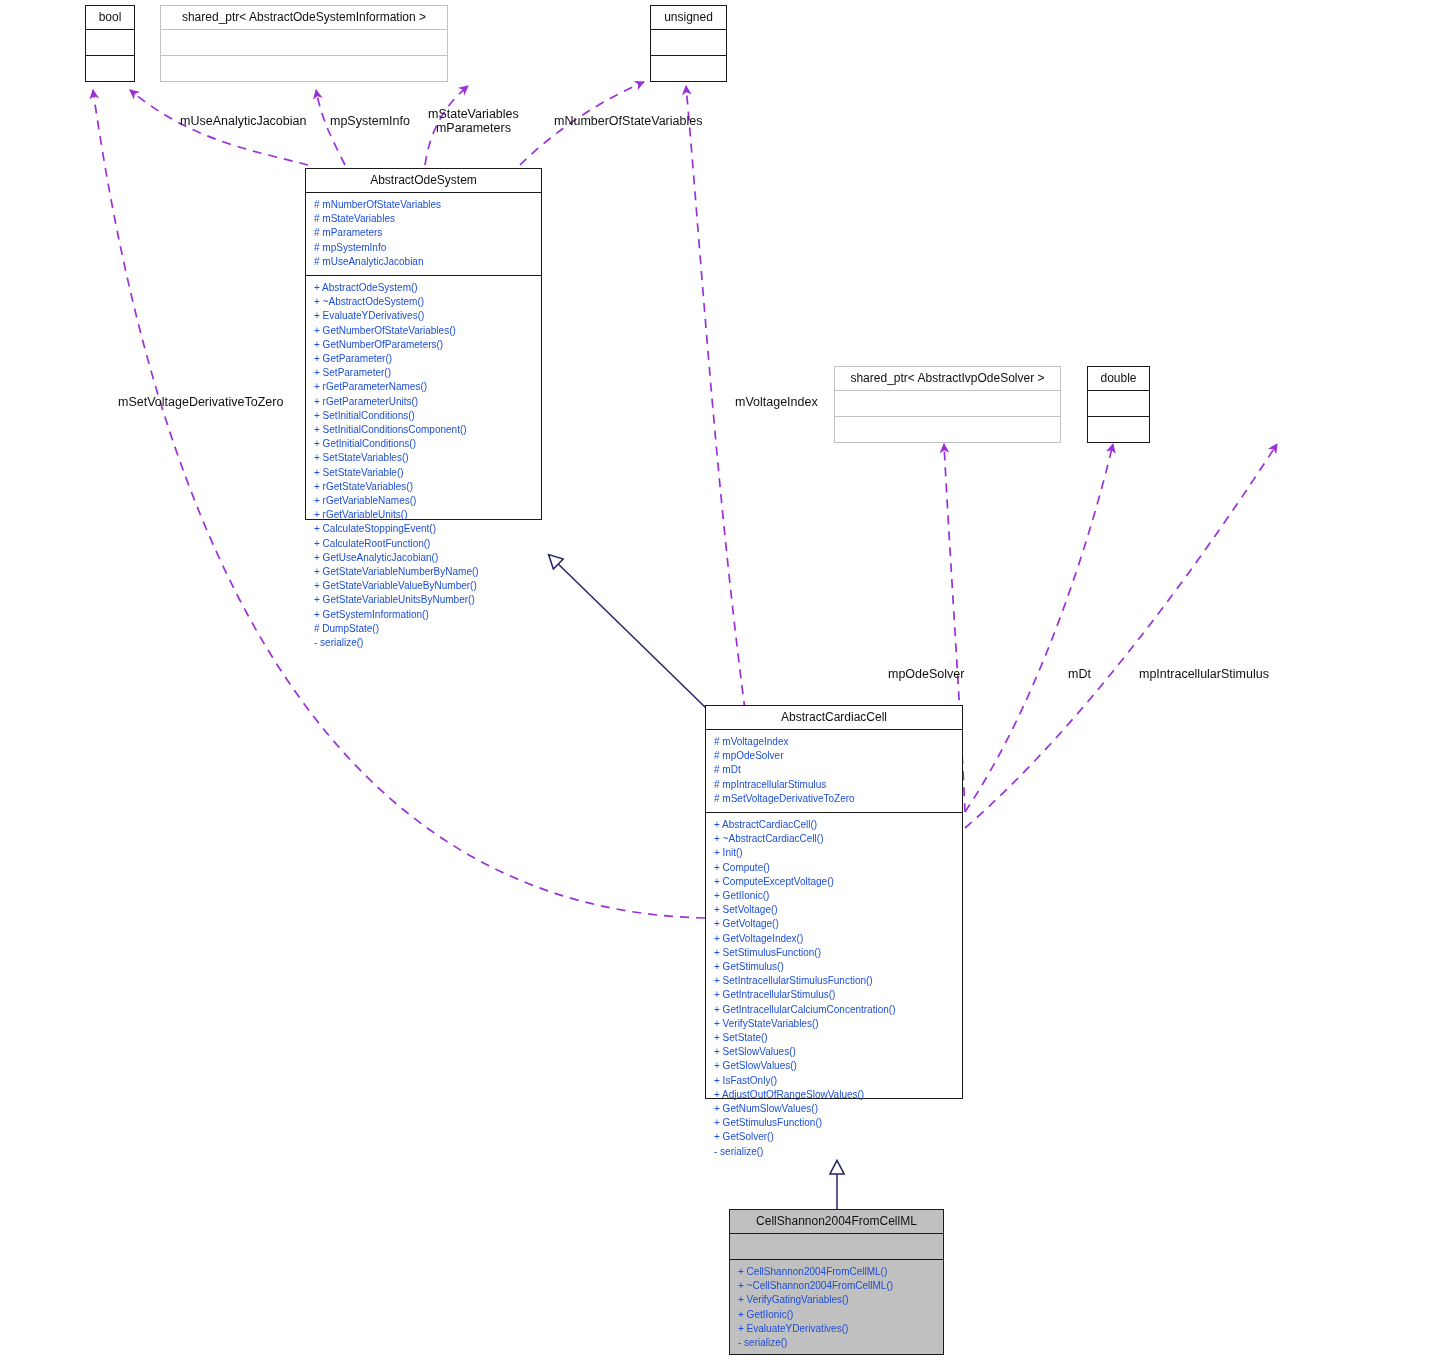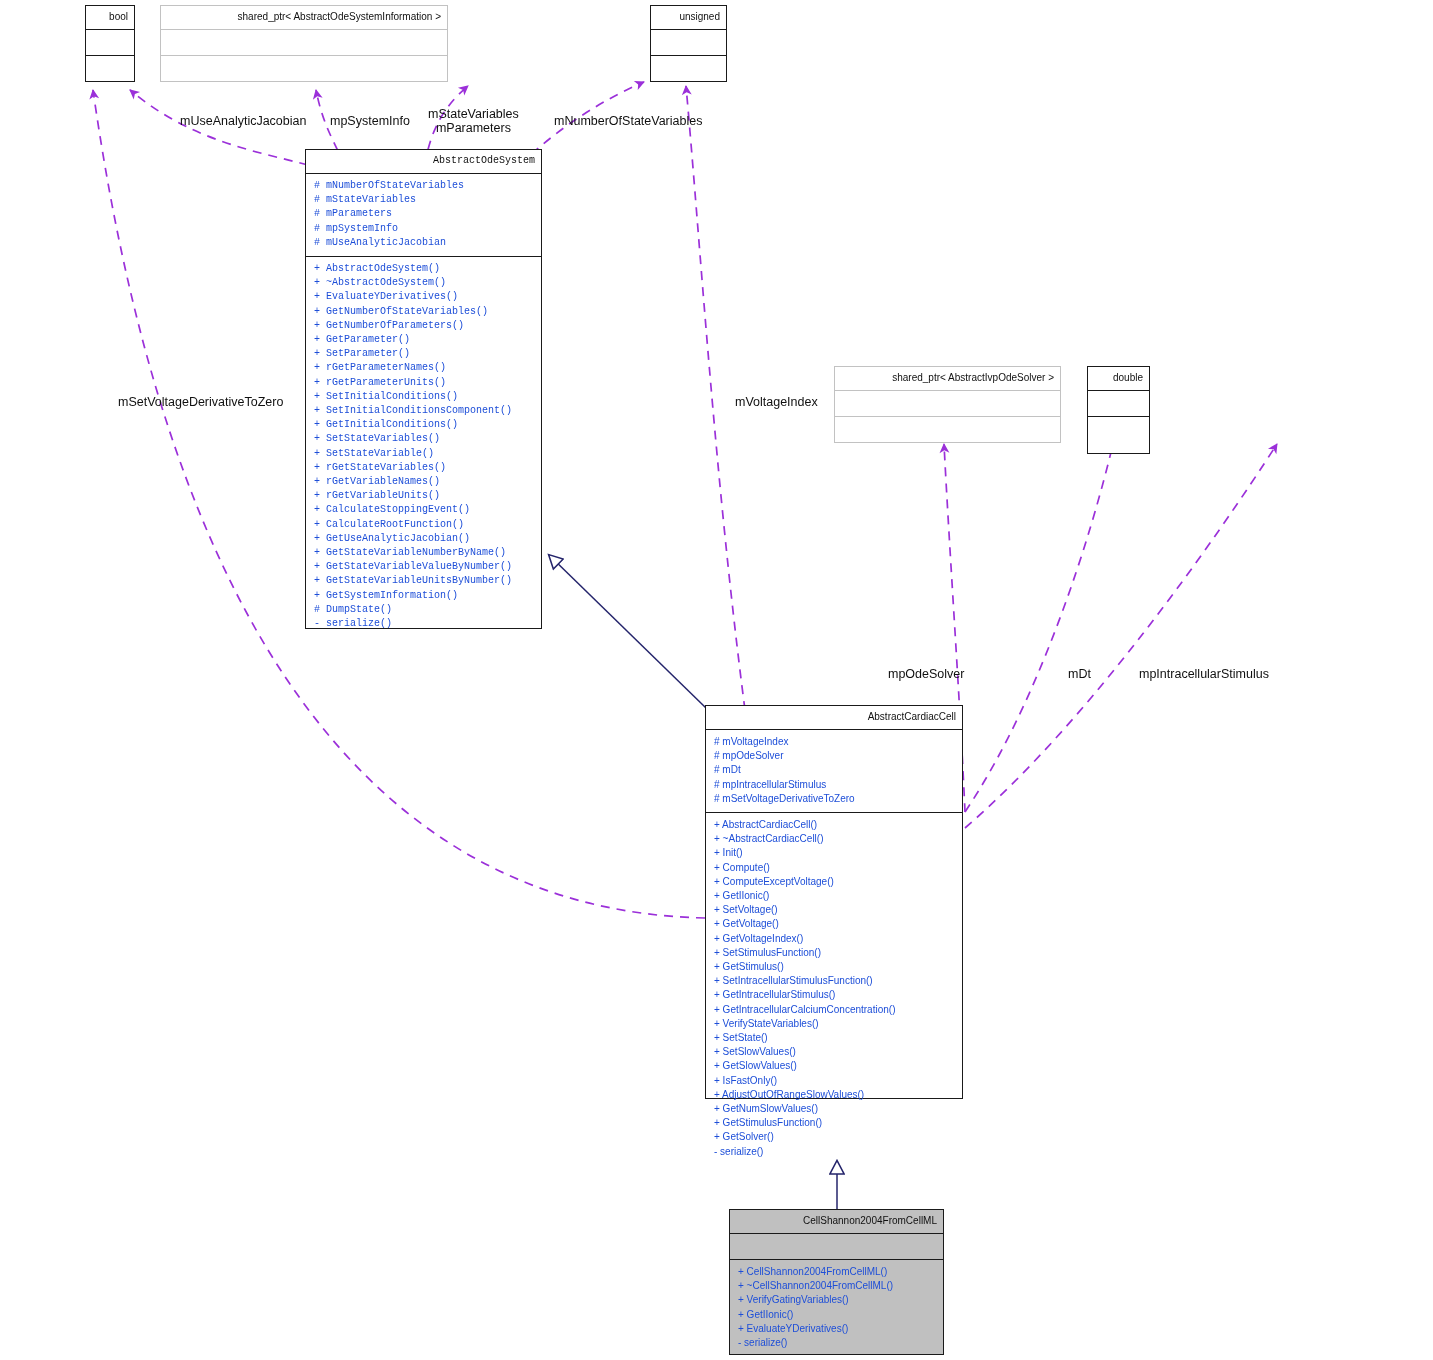--- a/index.html
+++ b/index.html
@@ -42,22 +42,22 @@
   .node.light > .row + .row {
     border-top: 1px solid #c2c2c2;
   }
   .node.filled {
     background: #c0c0c0;
   }
   .row {
     box-sizing: border-box;
   }
   .title-row {
-    text-align: right;
-    font-size: 10px;
+    text-align: center;
+    font-size: 12px;
     color: #101010;
     padding: 4px 6px 5px 6px;
     line-height: 14px;
     white-space: nowrap;
   }
   .empty-row {
     height: 26px;
   }
   .members {
     padding: 5px 6px 6px 8px;
@@ -141,28 +141,28 @@
     <div class="row empty-row"></div>
     <div class="row empty-row"></div>
   </div>
 
   <div class="node light" style="left:834px; top:366px; width:227px; height:77px;">
     <div class="row title-row">shared_ptr&lt; AbstractIvpOdeSolver &gt;</div>
     <div class="row empty-row"></div>
     <div class="row empty-row"></div>
   </div>
 
-  <div class="node strong" style="left:1087px; top:366px; width:63px; height:88px;">
+  <div class="node strong" style="left:1087px; top:366px; width:63px; height:77px;">
     <div class="row title-row">double</div>
     <div class="row empty-row"></div>
     <div class="row empty-row"></div>
   </div>
 
 
-  <div class="node strong" style="left:305px; top:149px; width:237px; height:480px;font-family:Liberation Mono, monospace;">
+  <div class="node strong" style="left:305px; top:168px; width:237px; height:352px;">
     <div class="row title-row">AbstractOdeSystem</div>
     <div class="row members">
         <div class="m"># mNumberOfStateVariables</div>
         <div class="m"># mStateVariables</div>
         <div class="m"># mParameters</div>
         <div class="m"># mpSystemInfo</div>
         <div class="m"># mUseAnalyticJacobian</div>
       </div>
     <div class="row members">
         <div class="m">+ AbstractOdeSystem()</div>

